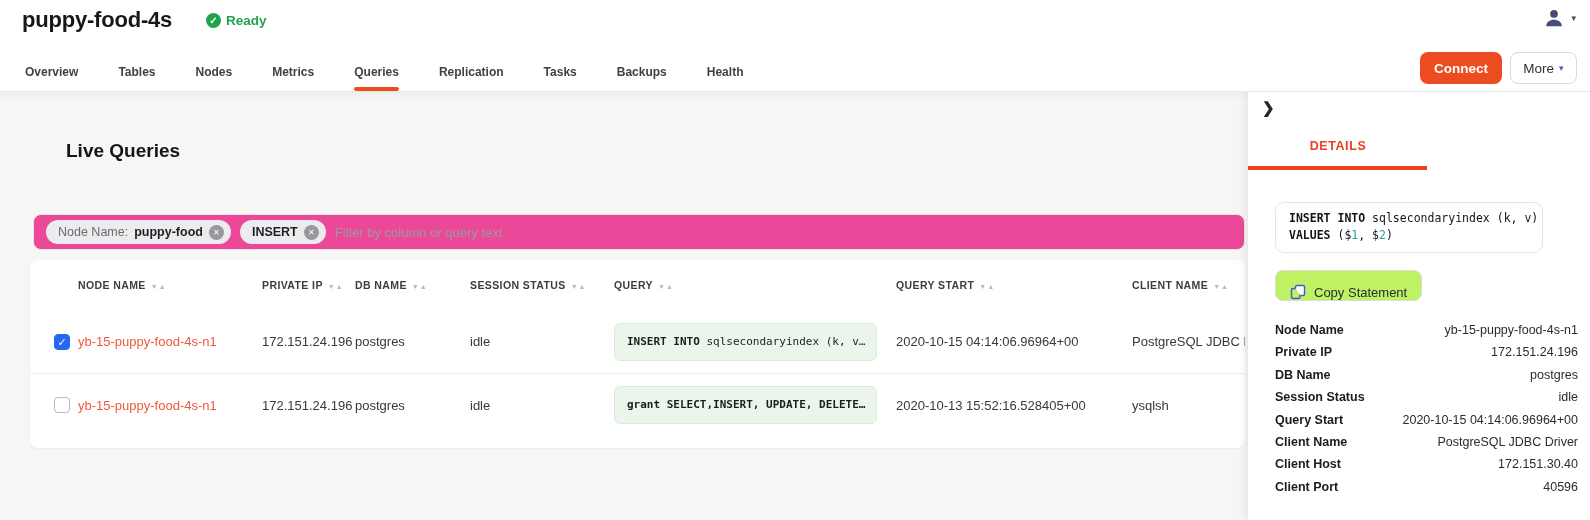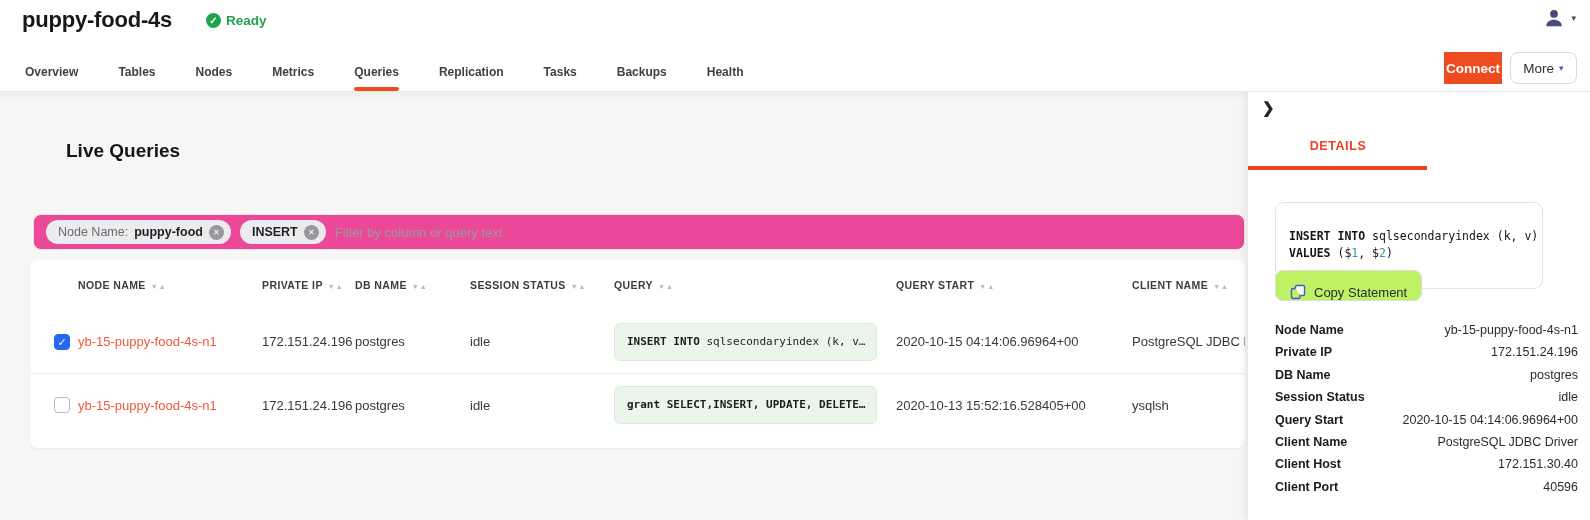--- a/index.html
+++ b/index.html
@@ -38,22 +38,22 @@
   .tab{
     position:relative; display:flex; align-items:center;
     font-size:12px; color:#3f3f46; cursor:pointer; white-space:nowrap;font-weight:bold;
   }
   .tab.active::after{
     content:""; position:absolute; left:0; right:0; bottom:0; height:4px;
     background:#ed4b20; border-radius:2px;
   }
 
   .connect-btn{
-    position:absolute; right:88px; top:52px; width:58px; height:32px;
-    background:#ed4b20; border:none; border-radius:0;
+    position:absolute; right:88px; top:52px; width:82px; height:32px;
+    background:#ed4b20; border:none; border-radius:8px;
     color:#fff; font-weight:700; font-size:13.5px; font-family:inherit; cursor:pointer;
   }
   .more-btn{
     position:absolute; right:13px; top:52px; width:67px; height:32px;
     background:#fff; border:1px solid #d9d9de; border-radius:8px;
     display:flex; align-items:center; justify-content:center; gap:5px;
     font-size:13.5px; color:#2f2f35; cursor:pointer;
   }
   .more-caret{ font-size:9px; color:#5053c9; }
 
@@ -125,21 +125,21 @@
     background:#fff; box-shadow:-3px 0 8px rgba(0,0,0,.07); z-index:3;
   }
   .panel-chevron{ position:absolute; left:14px; top:7px; font-size:15px; font-weight:800; color:#23262e; cursor:pointer; }
   .details-tab{
     position:absolute; left:0; top:47px; width:180px; text-align:center;
     font-size:12.5px; font-weight:700; letter-spacing:.6px; color:#ee3e1c; cursor:pointer;
   }
   .details-underline{ position:absolute; left:0; top:74px; width:179px; height:4px; background:#ee421c; }
   .sql-box{
     position:absolute; left:27px; top:110px; width:268px;
-    border:1px solid #e3e3e8; border-radius:9px; padding:25px 13px;
+    border:1px solid #e3e3e8; border-radius:9px; padding:7px 13px;
     font-family:"DejaVu Sans Mono", monospace; font-size:11.5px; line-height:1.5;
     color:#14141a;
   }
   .sql-line{ white-space:pre; }
   .sql-kw{ font-weight:700; }
   .sql-num{ color:#2aa198; }
   .copy-btn{
     position:absolute; left:27px; top:178px; height:31px; padding:0 14px;
     background:#bef264; border:1px solid #dbdbe0; border-radius:8px;
     display:flex; align-items:flex-end; gap:8px;

